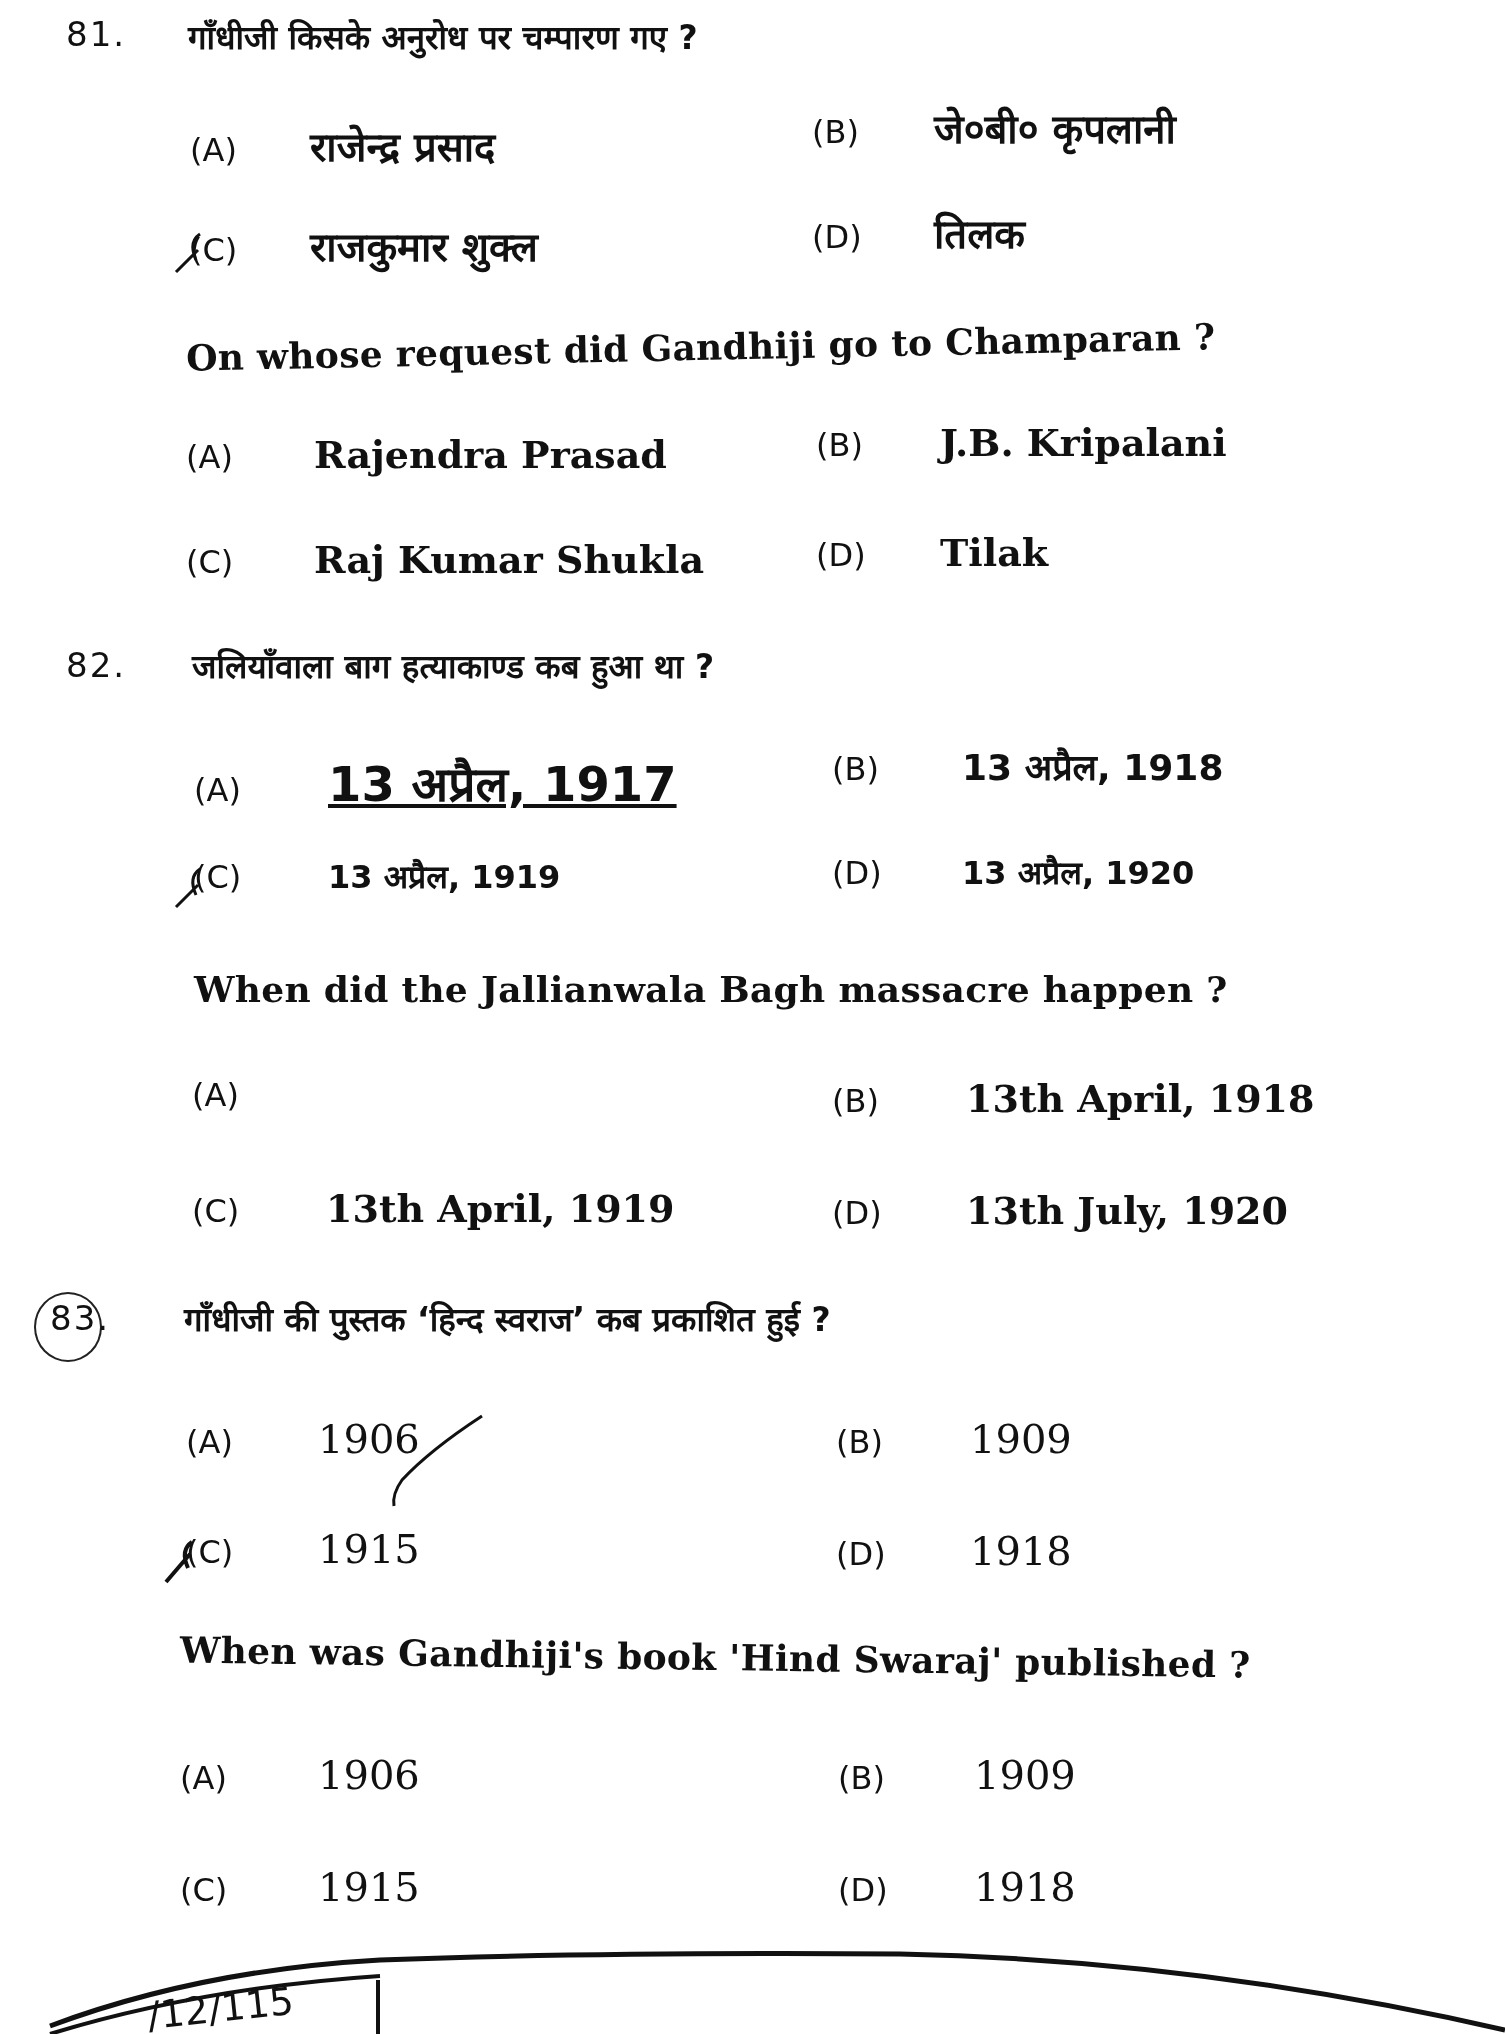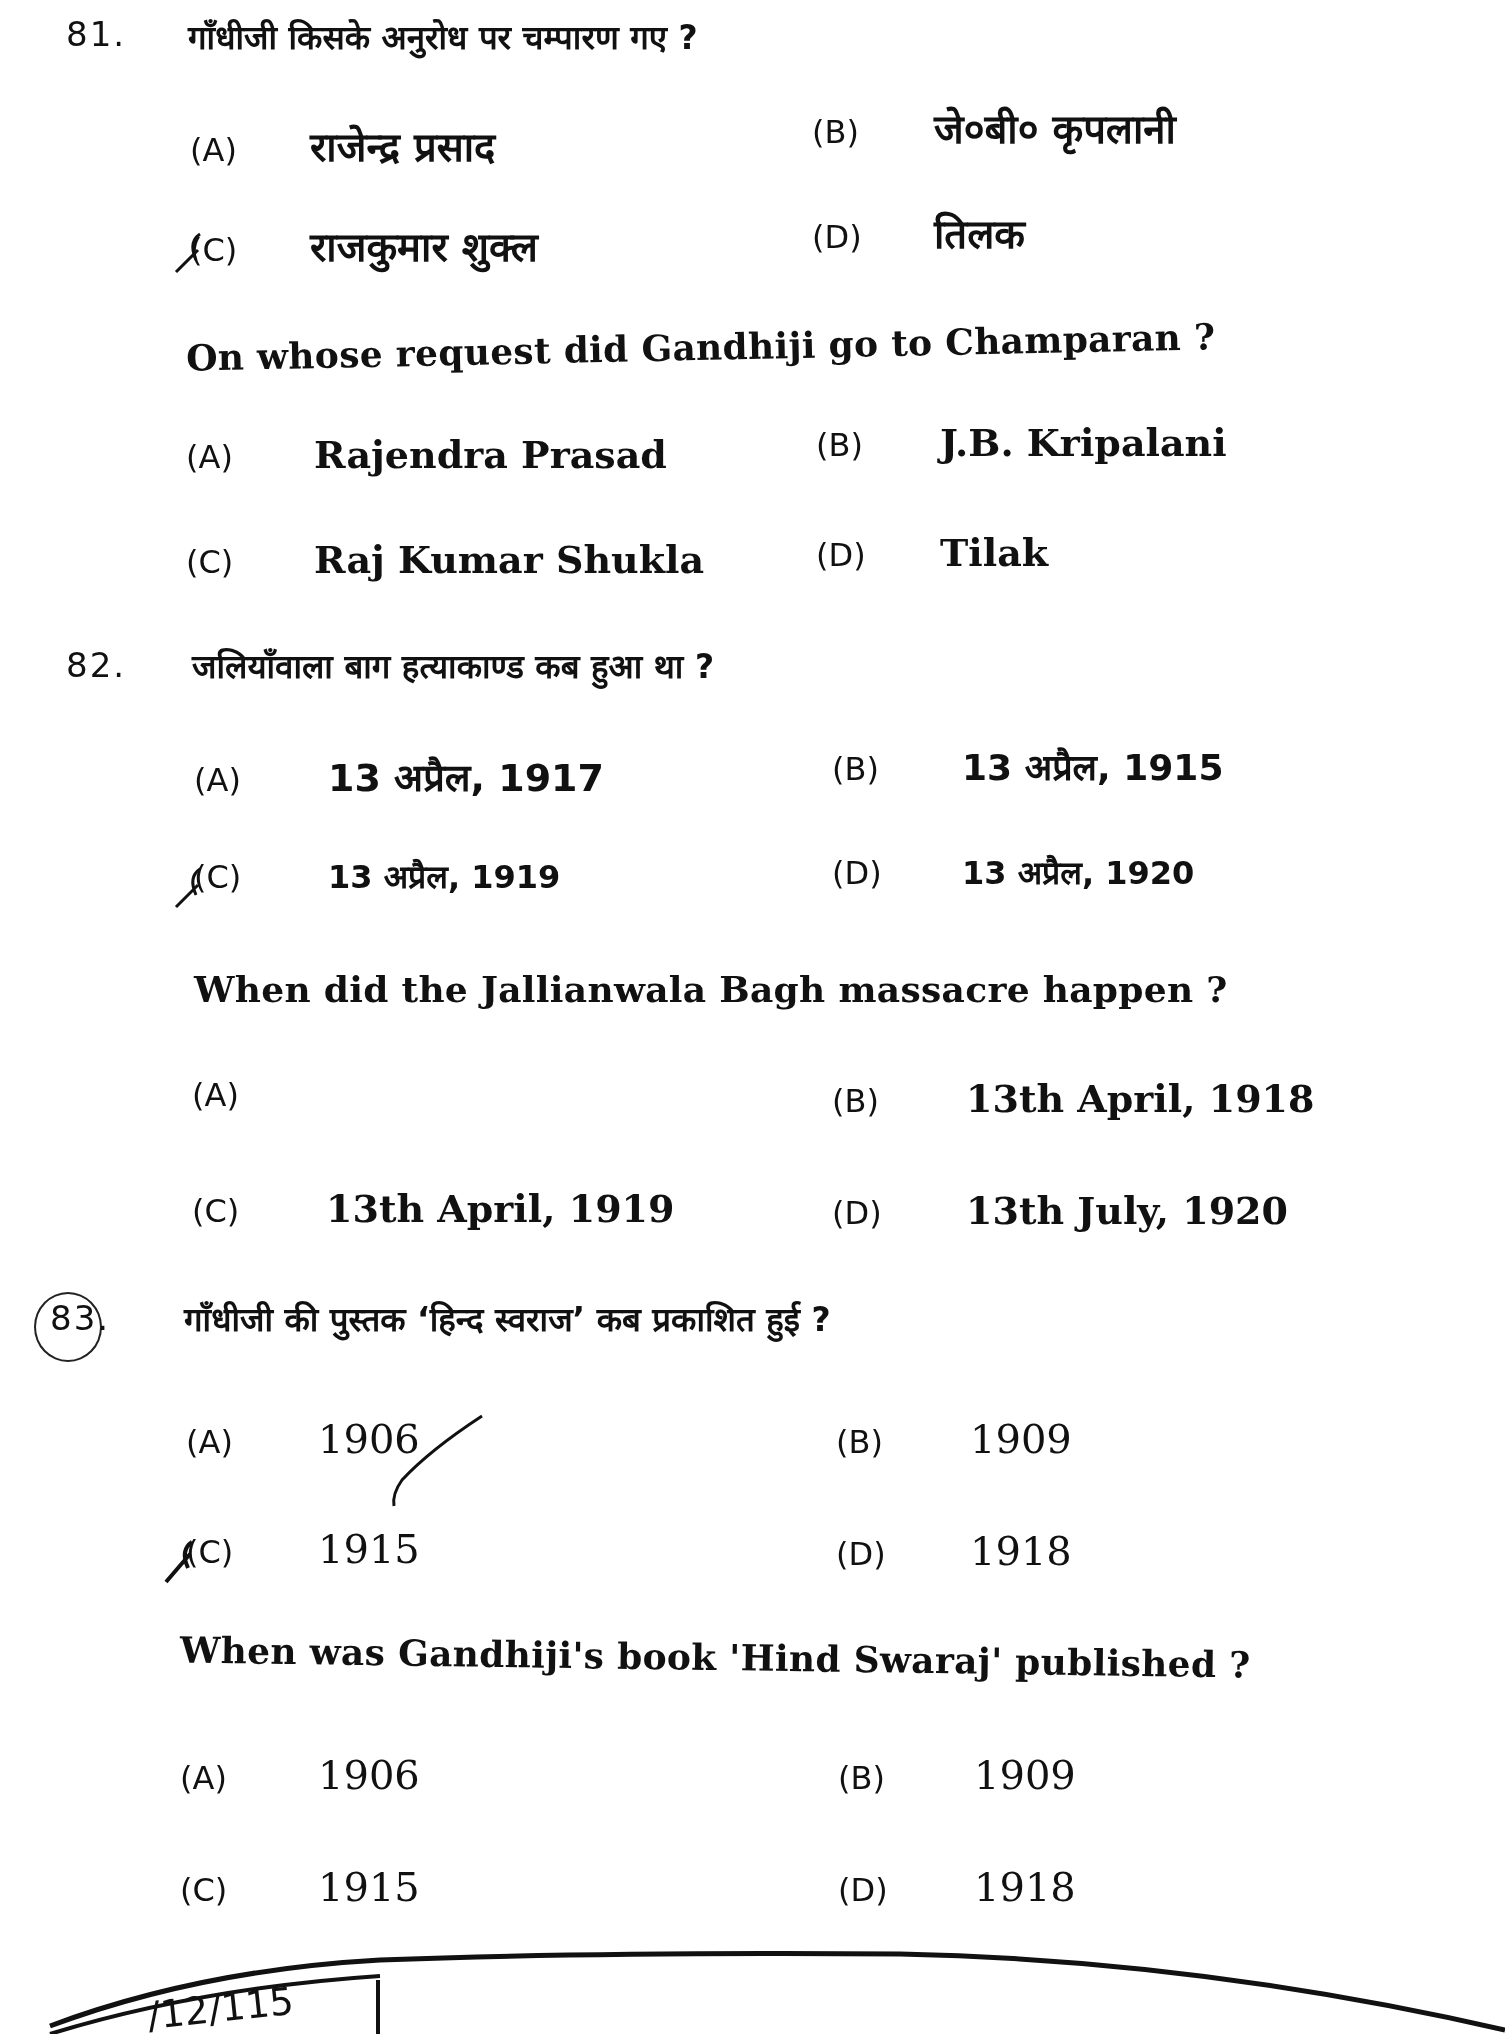--- a/index.html
+++ b/index.html
@@ -134,25 +134,25 @@
       <span class="opt-text-en">Tilak</span>
     </div>
   </div>
 
   <div>
     <span class="qnum" style="left:66px; top:645px;">82.</span>
     <span class="qtext-hi" style="left:192px; top:643px;">जलियाँवाला बाग हत्याकाण्ड कब हुआ था ?</span>
 
     <div class="opt" style="left:194px; top:750px;">
       <span class="opt-letter" style="width:134px;">(A)</span>
-      <span class="opt-text-hi" style="font-size:38px;">13 अप्रैल, 1917</span>
+      <span class="opt-text-hi" style="font-size:48px;text-decoration:underline;">13 अप्रैल, 1917</span>
     </div>
     <div class="opt" style="left:832px; top:742px;">
       <span class="opt-letter" style="width:130px;">(B)</span>
-      <span class="opt-text-hi" style="font-size:36px;">13 अप्रैल, 1915</span>
+      <span class="opt-text-hi" style="font-size:36px;">13 अप्रैल, 1918</span>
     </div>
     <div class="opt" style="left:194px; top:854px;">
       <span class="opt-letter" style="width:134px;">(C)</span>
       <span class="opt-text-hi" style="font-size:32px;">13 अप्रैल, 1919</span>
     </div>
     <div class="opt" style="left:832px; top:850px;">
       <span class="opt-letter" style="width:130px;">(D)</span>
       <span class="opt-text-hi" style="font-size:32px;">13 अप्रैल, 1920</span>
     </div>
     <svg class="tick-mark" style="left:170px; top:855px;" width="80" height="60">

